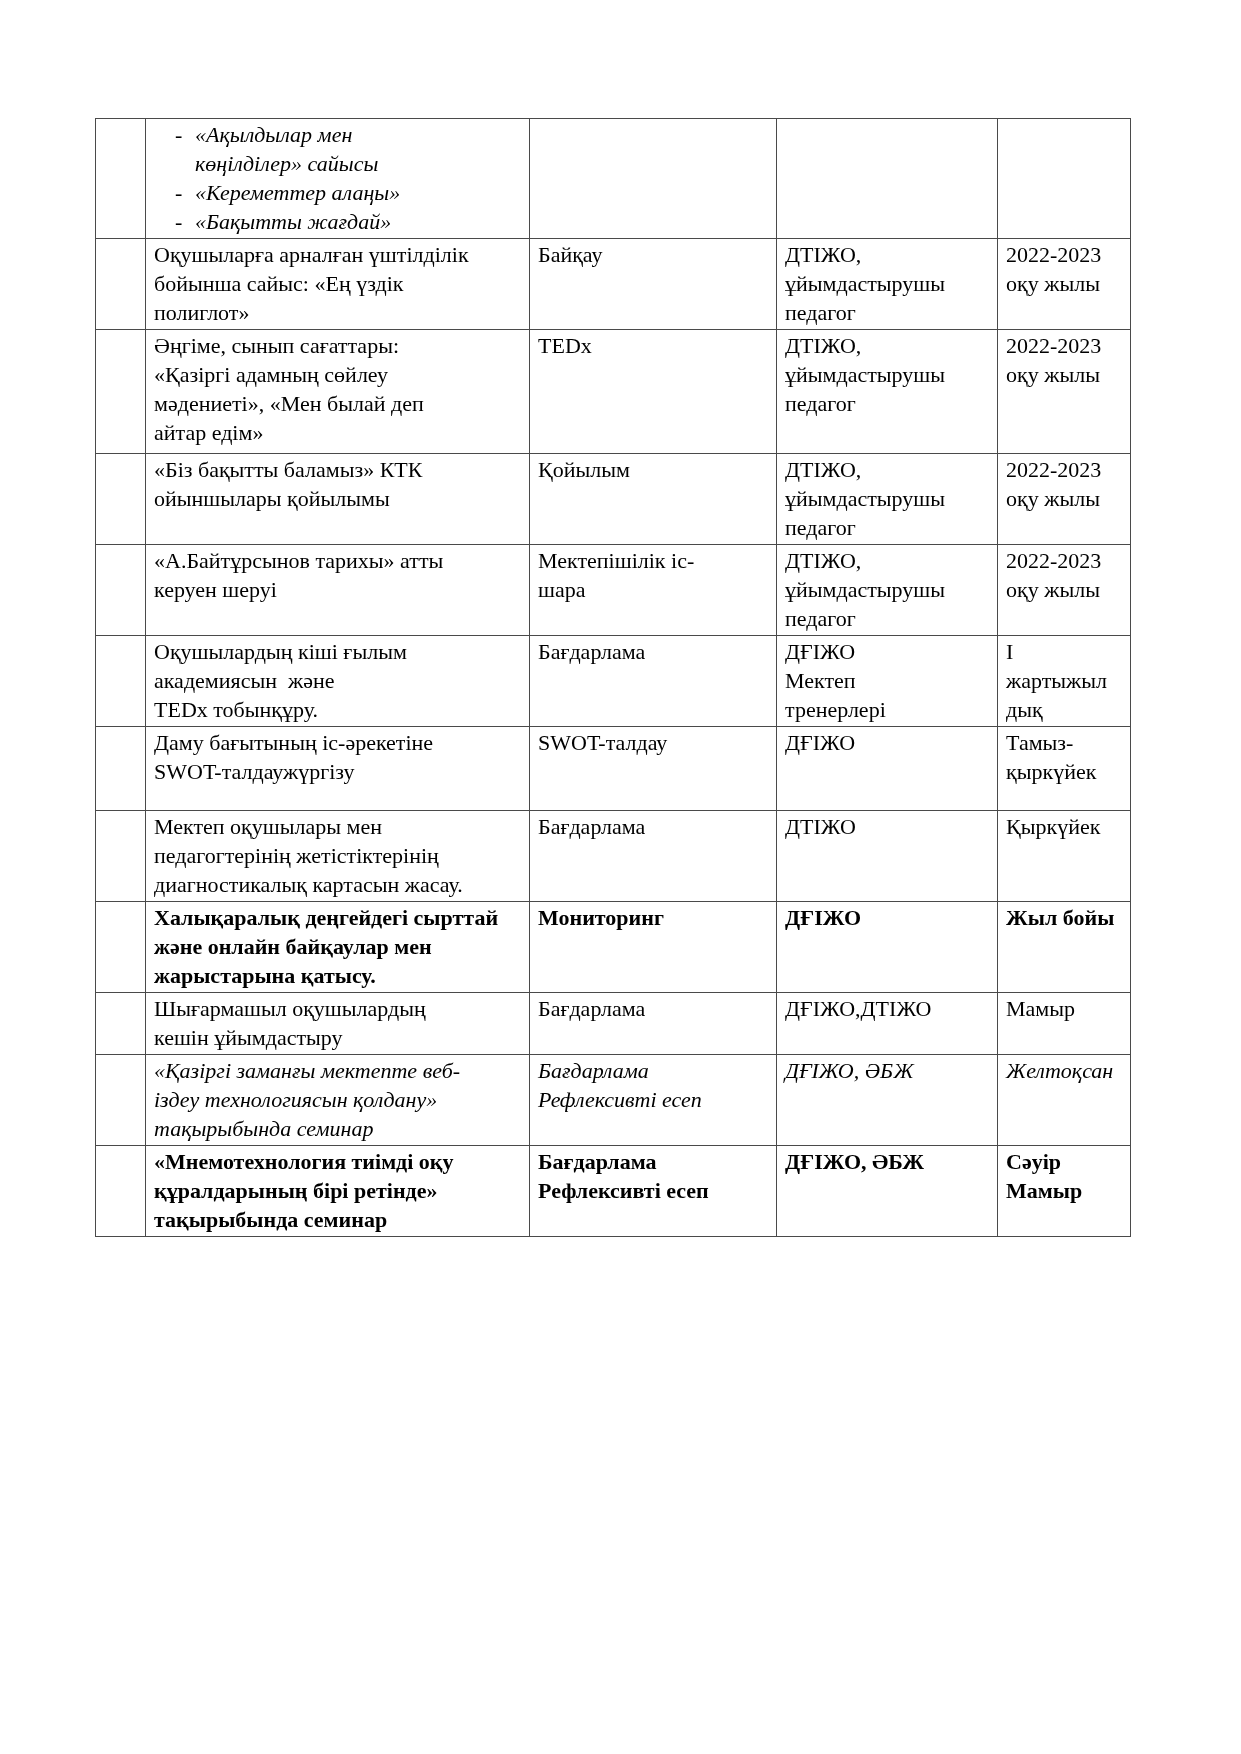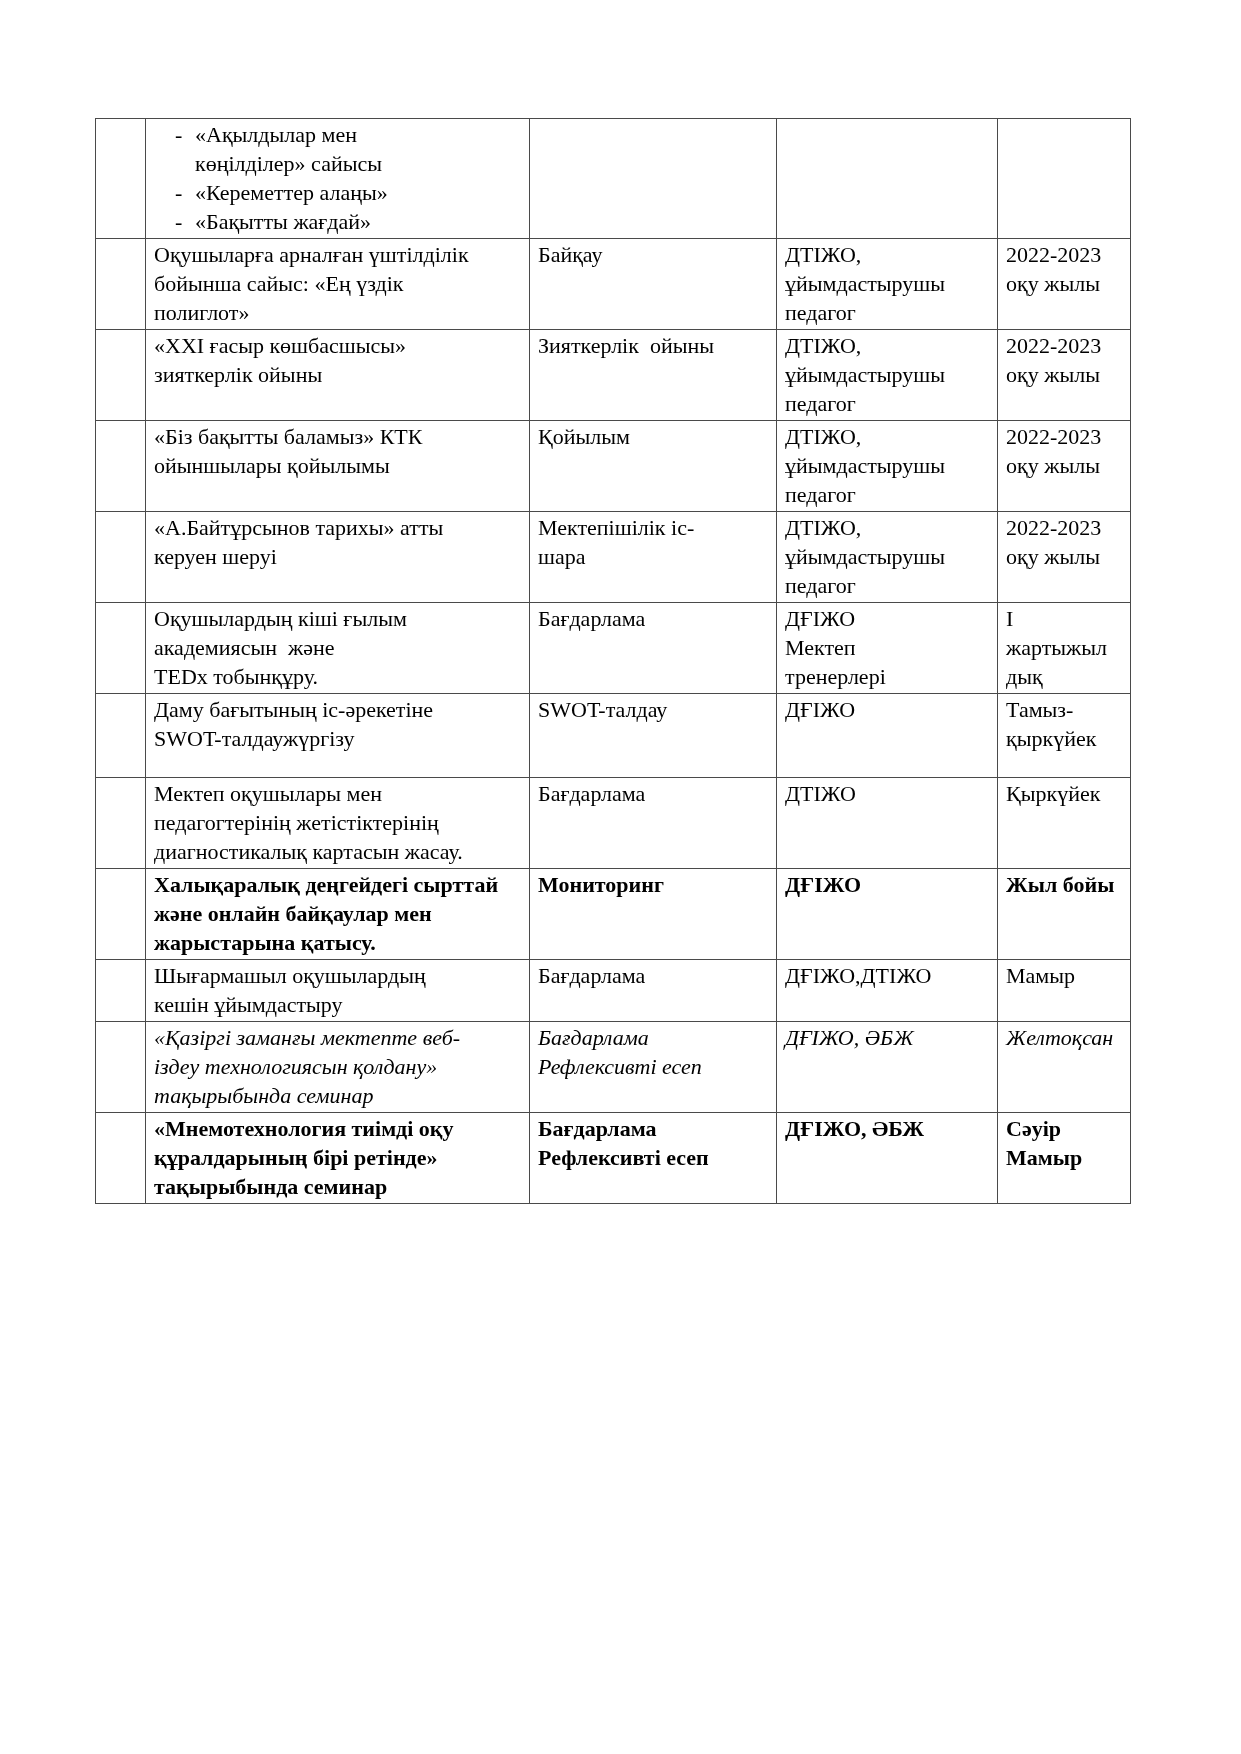--- a/index.html
+++ b/index.html
@@ -19,21 +19,21 @@
     padding:1px 6px 2px 8px;
     font-size:22px;line-height:29px;
     white-space:pre-wrap;
     word-wrap:break-word;
     overflow:hidden;
   }
   td.c0{padding:1px 2px;}
   td.c4.center{}
   .li{display:flex;}
   .li .dash{flex:0 0 41px;padding-left:21px;box-sizing:border-box;}
-  .li .txt{flex:1;white-space:pre-wrap;}
+  .li .txt{flex:1;white-space:pre-wrap;font-style:italic;}
 </style>
 </head>
 <body>
 
 <div class="sheet">
   <table class="plan">
     <colgroup>
       <col style="width:50px">
       <col style="width:384px">
       <col style="width:247px">
@@ -54,25 +54,27 @@
     <td class="c1">Оқушыларға арналған үштілділік
 бойынша сайыс: «Ең үздік
 полиглот»</td>
     <td class="c2">Байқау</td>
     <td class="c3">ДТІЖО,
 ұйымдастырушы
 педагог</td>
     <td class="c4">2022-2023
 оқу жылы</td>
   </tr>
-        <tr style="height: 89px;">
+        <tr style="height: 124px;">
     <td class="c0"></td>
-    <td class="c1">«XXI ғасыр көшбасшысы»
-зияткерлік ойыны</td>
-    <td class="c2">Зияткерлік  ойыны</td>
+    <td class="c1">Әңгіме, сынып сағаттары:
+«Қазіргі адамның сөйлеу
+мәдениеті», «Мен былай деп
+айтар едім»</td>
+    <td class="c2">TEDx</td>
     <td class="c3">ДТІЖО,
 ұйымдастырушы
 педагог</td>
     <td class="c4">2022-2023
 оқу жылы</td>
   </tr>
         <tr style="height: 87px;">
     <td class="c0"></td>
     <td class="c1">«Біз бақытты баламыз» КТК
 ойыншылары қойылымы</td>

